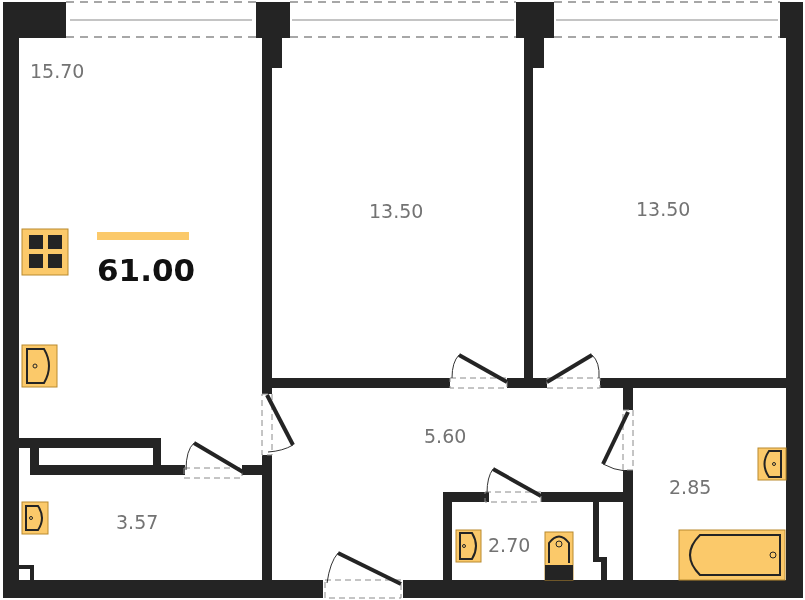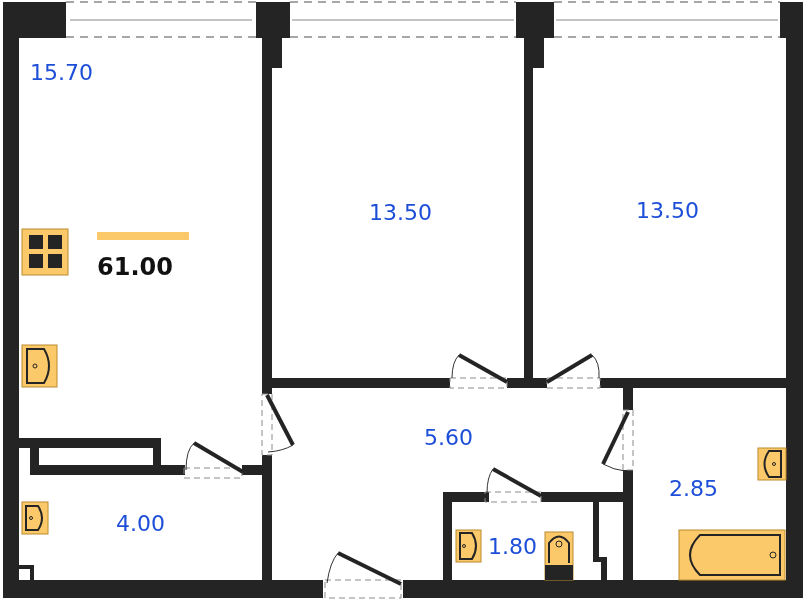--- a/index.html
+++ b/index.html
@@ -1,19 +1,19 @@
 <!DOCTYPE html>
 <html><head>
   <meta charset="utf-8">
   <style>
     html, body { margin: 0; padding: 0; background: #ffffff; }
     body { width: 805px; height: 600px; position: relative; overflow: hidden; font-family: "Liberation Sans", "DejaVu Sans", sans-serif; }
     #plan { position: absolute; left: 0; top: 0; width: 805px; height: 600px; }
-    .label { position: absolute; font-family: "DejaVu Sans", "Liberation Sans", sans-serif; font-size: 22px; color: #1d4ed8; line-height: 1; white-space: nowrap; }
-    .total { position: absolute; font-family: "DejaVu Sans", "Liberation Sans", sans-serif; font-weight: bold; font-size: 24px; color: #111; line-height: 1; }
+    .label { position: absolute; font-family: "DejaVu Sans", "Liberation Sans", sans-serif; font-size: 19px; color: #737373; line-height: 1; white-space: nowrap; }
+    .total { position: absolute; font-family: "DejaVu Sans", "Liberation Sans", sans-serif; font-weight: bold; font-size: 31px; color: #111; line-height: 1; }
     .total-bar { position: absolute; height: 8px; }
   </style>
 </head>
 <body>
 
 <svg id="plan" viewBox="0 0 805 600" xmlns="http://www.w3.org/2000/svg">
 
   <g stroke="#8a8a8a" fill="none">
     <line x1="66" y1="2" x2="256" y2="2" stroke-dasharray="8,6" stroke-width="1.5"></line>
     <line x1="66" y1="37" x2="256" y2="37" stroke-dasharray="8,6" stroke-width="1.5"></line>
@@ -144,18 +144,18 @@
     <rect x="679" y="530" width="106" height="50" fill="#FBC96A" stroke="#b98a2e" stroke-width="1"></rect>
     <path d="M 780 535 L 700 535 Q 680 555 700 575 L 780 575 Z" fill="none" stroke="#242424" stroke-width="2"></path>
     <circle cx="773" cy="555" r="3" fill="none" stroke="#242424" stroke-width="1"></circle>
   </g>
 </svg>
 
 <div class="label" style="left:30px; top:62px;">15.70</div>
 <div class="label" style="left:369px; top:202px;">13.50</div>
 <div class="label" style="left:636px; top:200px;">13.50</div>
 <div class="label" style="left:424px; top:427px;">5.60</div>
-<div class="label" style="left:116px; top:513px;">4.00</div>
+<div class="label" style="left:116px; top:513px;">3.57</div>
 <div class="label" style="left:669px; top:478px;">2.85</div>
-<div class="label" style="left:488px; top:536px;">1.80</div>
+<div class="label" style="left:488px; top:536px;">2.70</div>
 
 <div class="total-bar" style="left:97px; top:232px; width:92px; background:#FBC96A;"></div>
 <div class="total" style="left:97px; top:255px;">61.00</div>
 
 </body></html>

